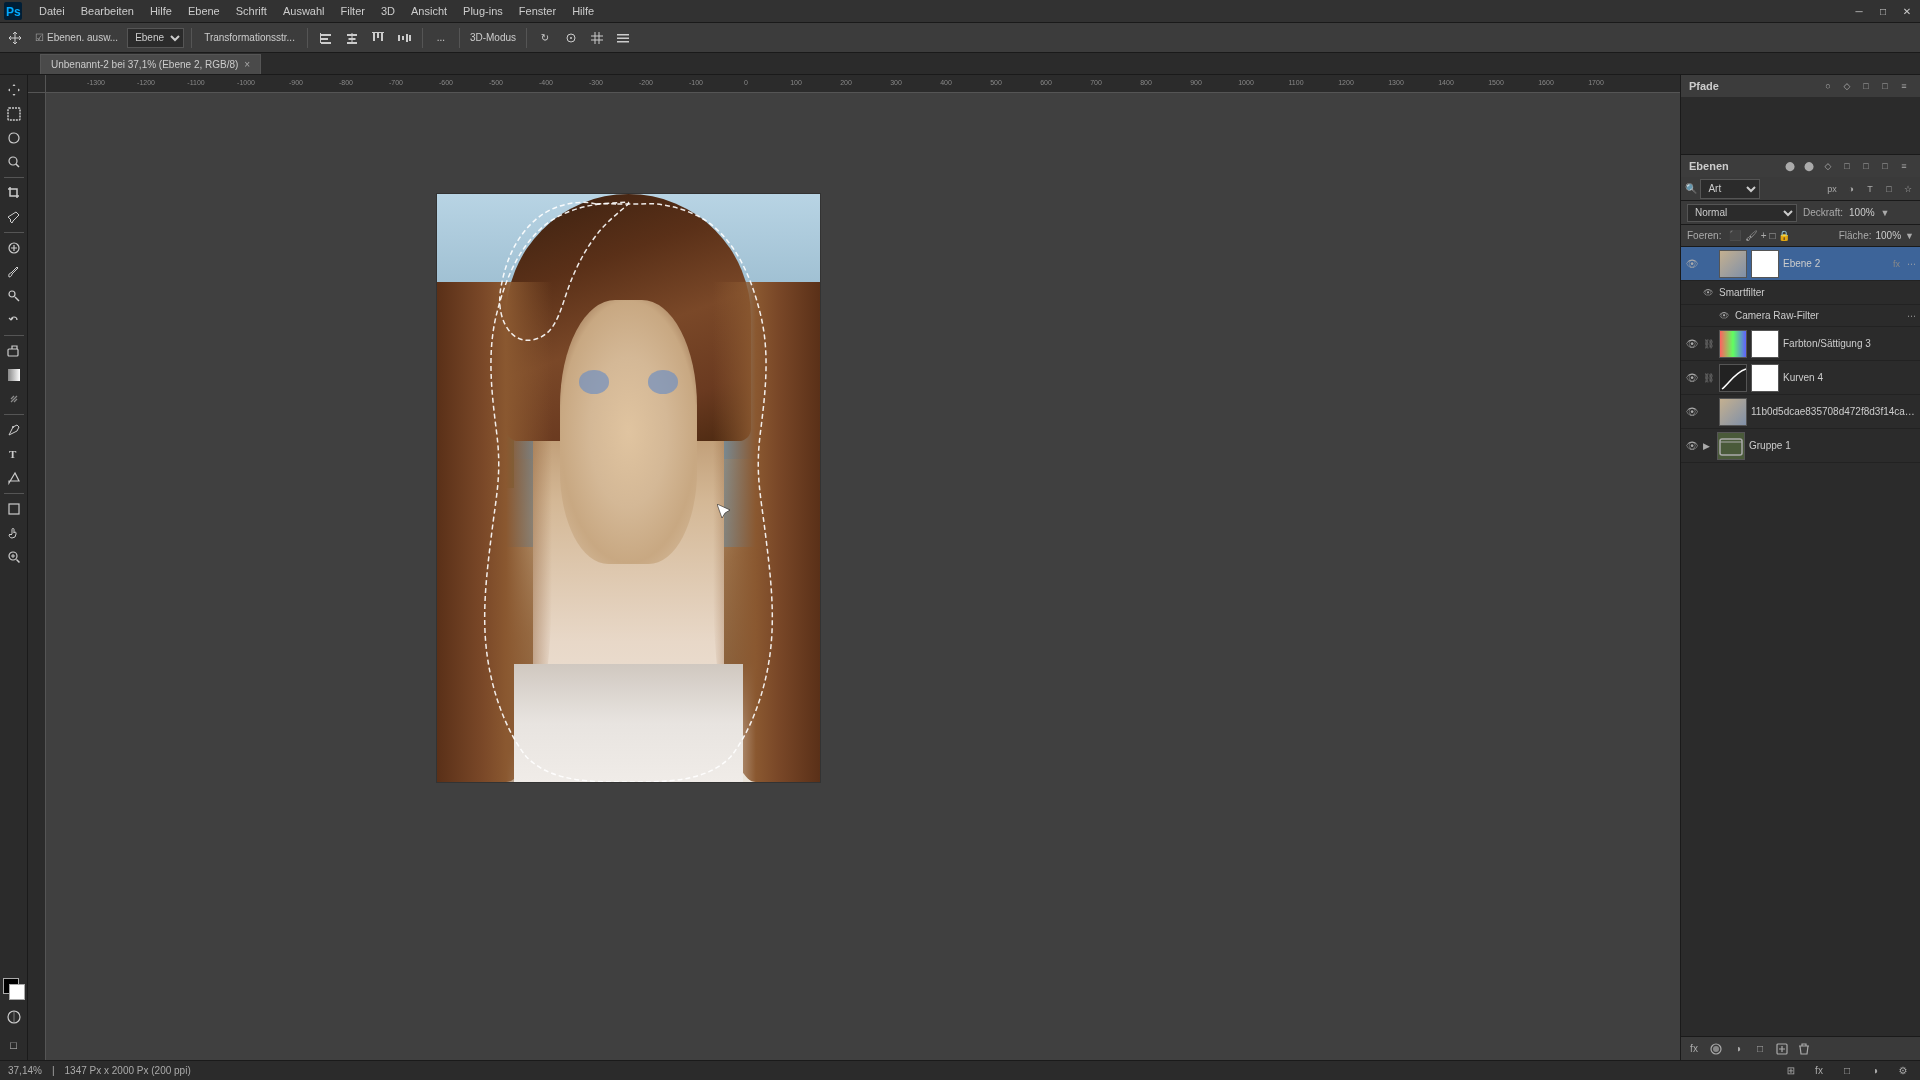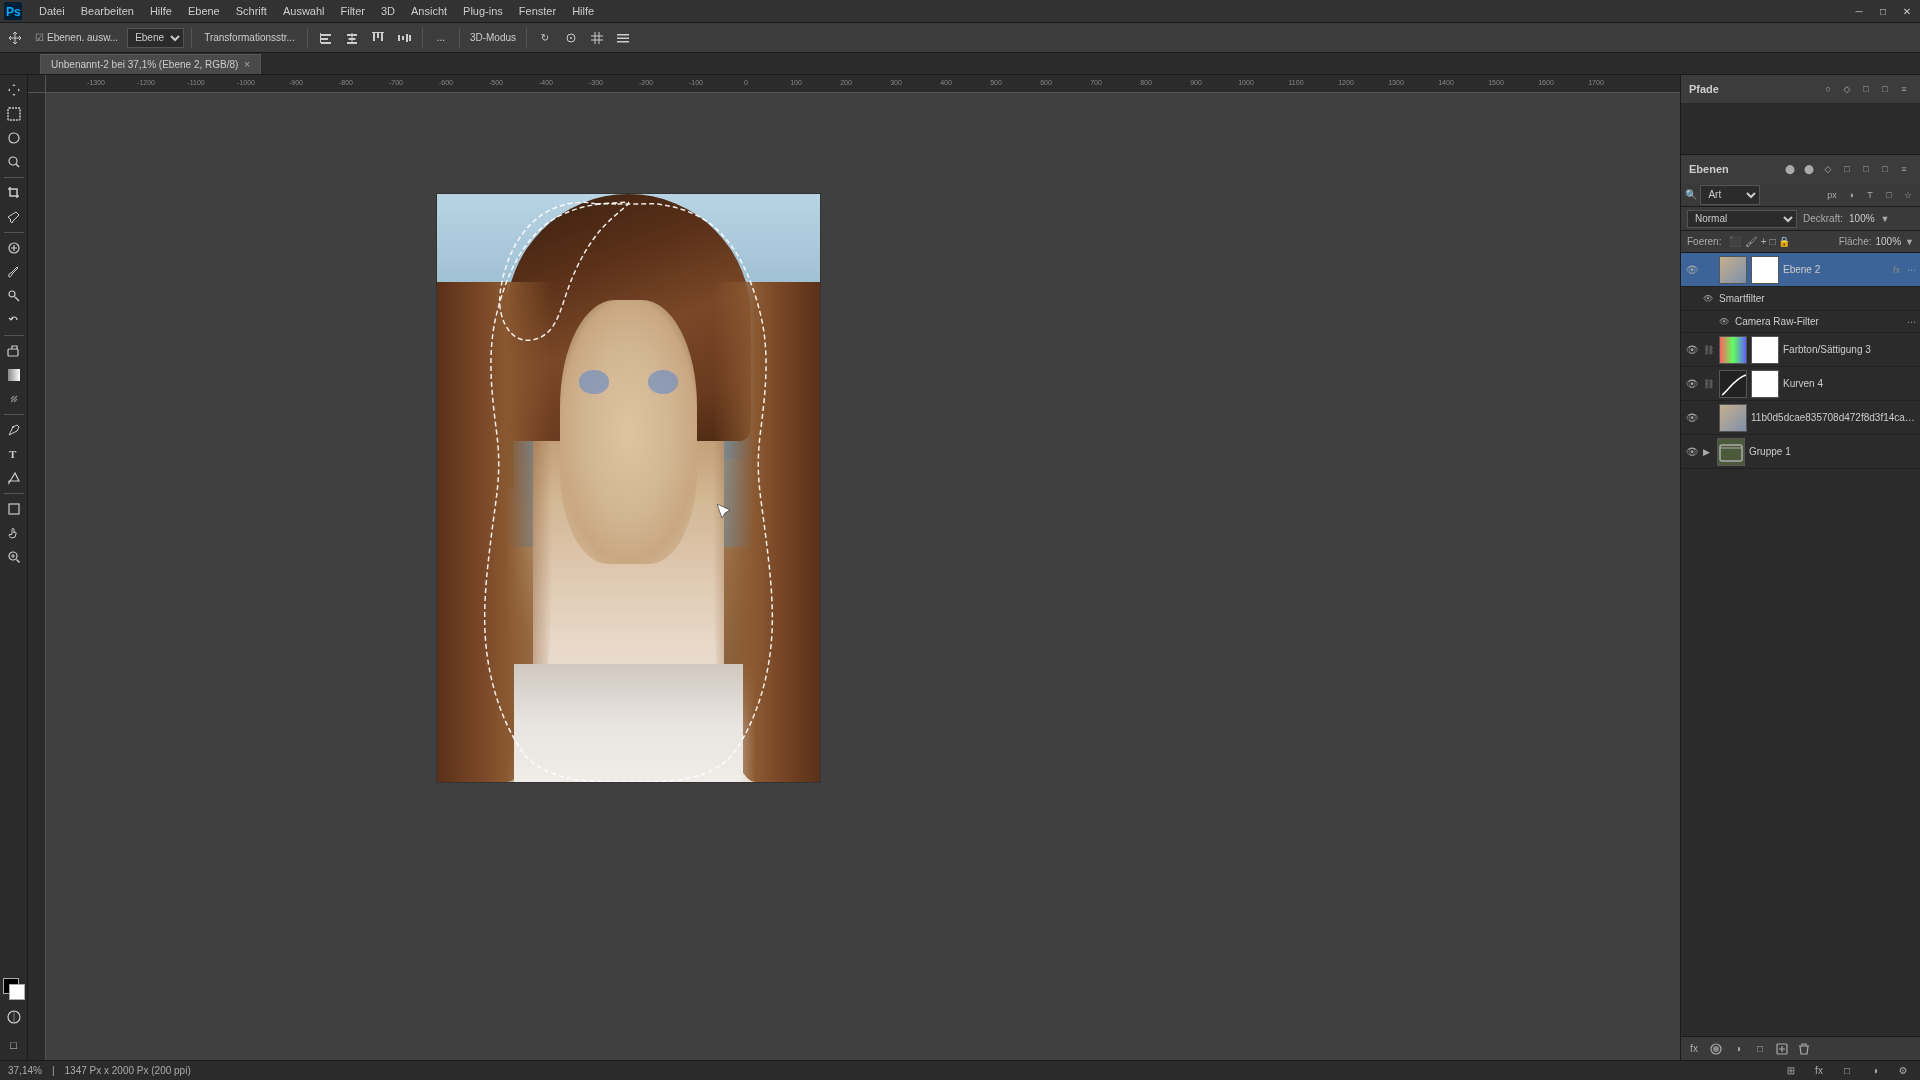--- a/index.html
+++ b/index.html
@@ -245,21 +245,21 @@
       flex-direction: column;
       flex-shrink: 0;
     }
     #paths-panel {
       height: 80px;
       border-bottom: 1px solid #1a1a1a;
       display: flex;
       flex-direction: column;
     }
     .panel-header {
-      height: 28px;
+      height: 22px;
       background: #3c3c3c;
       display: flex;
       align-items: center;
       padding: 0 8px;
       font-size: 11px;
       color: #ccc;
       font-weight: bold;
       gap: 14px;
     }
     .panel-header-title {

